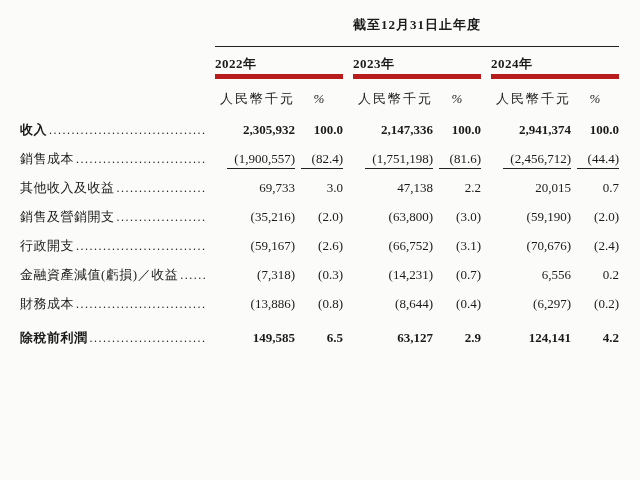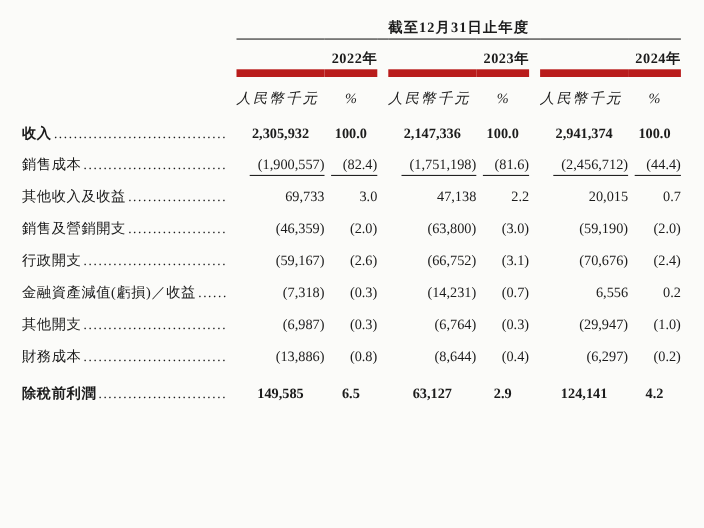--- a/index.html
+++ b/index.html
@@ -14,44 +14,44 @@
   table{border-collapse:collapse;table-layout:fixed;width:599px;}
   col.c-label{width:195px;}
   col.c-n{width:80px;}
   col.c-p{width:48px;}
   col.c-sp{width:10px;}
   td{padding:0;vertical-align:bottom;font-size:13px;line-height:1.1;}
 
   
   .title-cell{
     height:26px;text-align:center;font-weight:bold;font-size:13px;
-    padding-bottom:3px;border-bottom:1.4px solid #222;
+    padding-bottom:14px;border-bottom:1.4px solid #222;
     letter-spacing:1px;
   }
   .years-row td{height:24px;padding-bottom:3px;}
   .year{
-    text-align:right;font-weight:bold;
-    border-bottom:7px solid #b91c1c;letter-spacing:0.5px;
+    text-align:left;font-weight:bold;
+    border-bottom:5px solid #b91c1c;letter-spacing:0.5px;
   }
   .sub-row td{height:27px;padding-bottom:6px;}
-  .unit{font-style:italic;text-align:left;letter-spacing:2px;white-space:nowrap;}
+  .unit{text-align:right;letter-spacing:2px;white-space:nowrap;}
   .pcth{font-style:italic;text-align:center;}
 
   
   tbody td{height:25px;padding-bottom:4px;}
   tr.gap td{height:30px;}
   td.lbl{display:flex;align-items:flex-end;padding-right:8px;overflow:hidden;}
   td.lbl .t{white-space:nowrap;letter-spacing:0.5px;}
   .dots{flex:1;overflow:hidden;white-space:nowrap;padding-left:2px;}
   .dots::after{
     content:"..........................................................................";
     font-size:12px;letter-spacing:1.5px;color:#1b1b1b;font-weight:normal;
   }
   td.n,td.p{text-align:right;position:relative;white-space:nowrap;}
-  tr.bold td.lbl .t,tr.bold td.n,tr.bold td.p{font-weight:bold;text-align:center;}
+  tr.bold td.lbl .t,tr.bold td.n,tr.bold td.p{font-weight:bold;}
 
   
   tr.rl td.n::after,tr.rl td.p::after{
     content:"";position:absolute;right:0;bottom:1px;border-top:1px solid #222;
   }
   tr.rl td.n::after{left:12px;}
   tr.rl td.p::after{left:6px;}
 </style>
 </head>
 <body>
@@ -135,21 +135,21 @@
       <td class="p">2.2</td>
       <td class="sp"></td>
       <td class="n">20,015</td>
       <td class="p">0.7</td>
     </tr>
     <tr>
       <td class="lbl">
             <span class="t">銷售及營銷開支</span>
             <span class="dots"></span>
           </td>
-      <td class="n">(46,359)</td>
+      <td class="n">(35,216)</td>
       <td class="p">(2.0)</td>
       <td class="sp"></td>
       <td class="n">(63,800)</td>
       <td class="p">(3.0)</td>
       <td class="sp"></td>
       <td class="n">(59,190)</td>
       <td class="p">(2.0)</td>
     </tr>
     <tr>
       <td class="lbl">
@@ -171,34 +171,20 @@
             <span class="dots"></span>
           </td>
       <td class="n">(7,318)</td>
       <td class="p">(0.3)</td>
       <td class="sp"></td>
       <td class="n">(14,231)</td>
       <td class="p">(0.7)</td>
       <td class="sp"></td>
       <td class="n">6,556</td>
       <td class="p">0.2</td>
-    </tr>
-    <tr>
-      <td class="lbl">
-            <span class="t">其他開支</span>
-            <span class="dots"></span>
-          </td>
-      <td class="n">(6,987)</td>
-      <td class="p">(0.3)</td>
-      <td class="sp"></td>
-      <td class="n">(6,764)</td>
-      <td class="p">(0.3)</td>
-      <td class="sp"></td>
-      <td class="n">(29,947)</td>
-      <td class="p">(1.0)</td>
     </tr>
     <tr>
       <td class="lbl">
             <span class="t">財務成本</span>
             <span class="dots"></span>
           </td>
       <td class="n">(13,886)</td>
       <td class="p">(0.8)</td>
       <td class="sp"></td>
       <td class="n">(8,644)</td>

